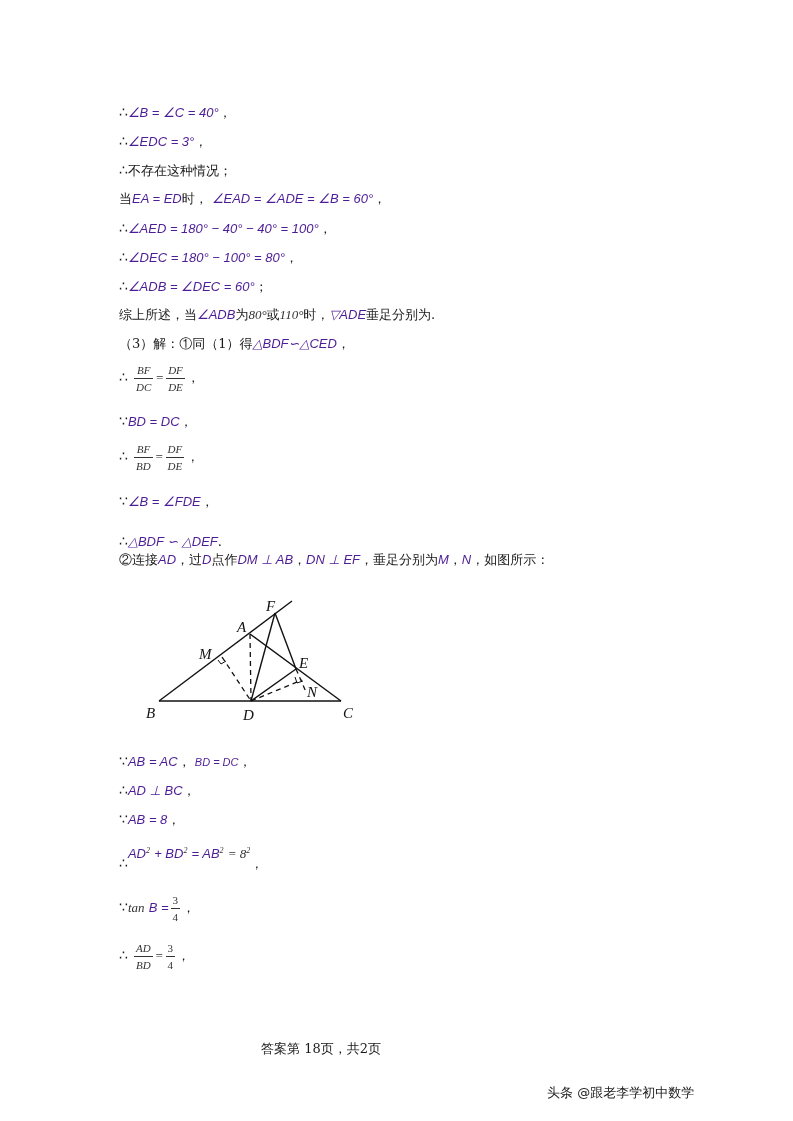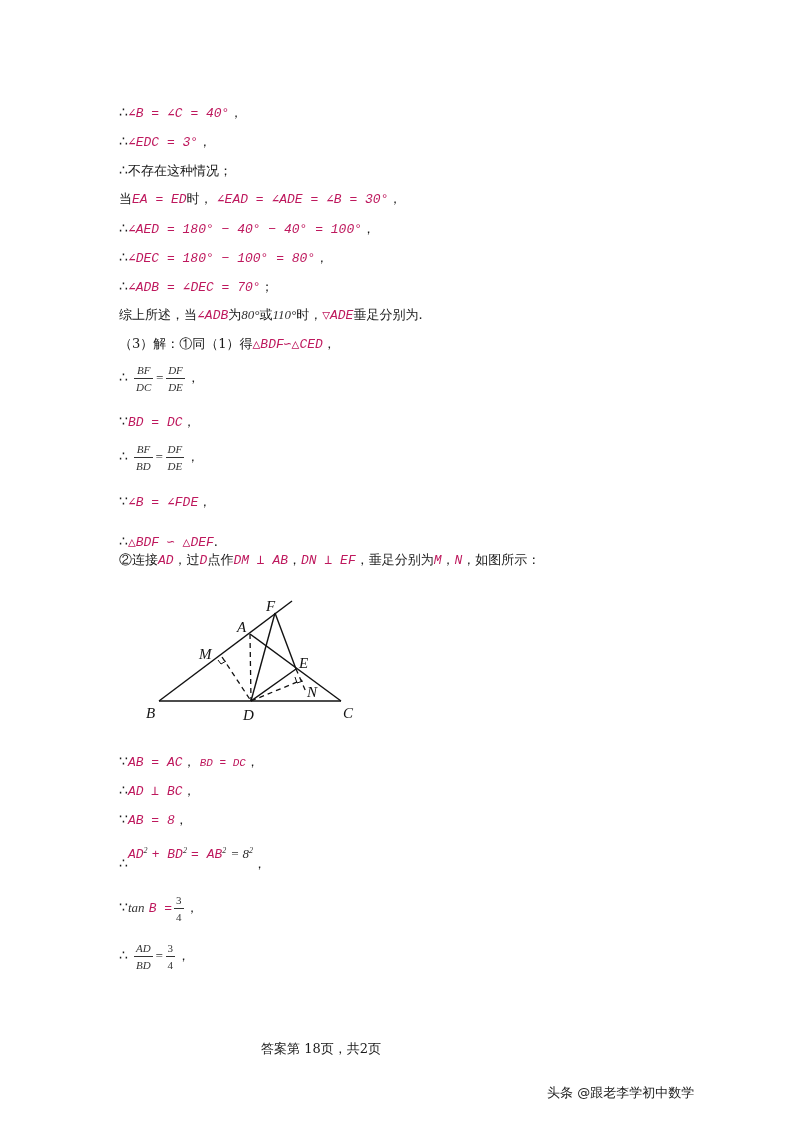--- a/index.html
+++ b/index.html
@@ -1,19 +1,19 @@
 <!DOCTYPE html>
 <html><head>
   <meta charset="utf-8">
   <style>
     html, body { margin: 0; padding: 0; background: #ffffff; }
     body { width: 793px; height: 1121px; position: relative; overflow: hidden;
            font-family: "DejaVu Serif", "Liberation Serif", serif; color: #1a1a1a; }
     .line { position: absolute; left: 119px; font-size: 13px; white-space: nowrap; line-height: 18px; }
-    .m { font-family: Liberation Mono, monospace; font-style: italic; color: #be185d; }
+    .m { font-family: Liberation Sans, sans-serif; font-style: italic; color: #4c1d95; }
     .n { font-family: "Liberation Serif", serif; color: #333; font-style: italic; }
     .frac { display: inline-block; vertical-align: middle; text-align: center; margin: 0 2px; }
     .frac span { display: block; font-family: "Liberation Serif", serif; font-style: italic; font-size: 11px; line-height: 16px; padding: 0 2px; color: #333; }
     .frac .num { border-bottom: 1px solid #333; }
     .frac .upright { font-style: normal; }
     .th { font-size: 14px; }
     sup { font-size: 8px; }
     .footer { position: absolute; top: 1040px; left: 0; width: 642px; text-align: center; font-size: 13px; }
     .watermark { position: absolute; left: 547px; top: 1084px; font-family: "DejaVu Sans", sans-serif; font-size: 13px; color: #222;
                  text-shadow: 0 0 2px #fff, 1px 1px 0 #fff; }
@@ -28,33 +28,33 @@
 
 <div class="line" style="top:132px">
   <span class="th">∴</span><span class="m">∠EDC = 3°</span><span>，</span>
 </div>
 
 <div class="line" style="top:161px">
   <span class="th">∴</span><span>不存在这种情况；</span>
 </div>
 
 <div class="line" style="top:190px">
-  <span>当</span><span class="m">EA = ED</span><span>时，</span> <span class="m">∠EAD = ∠ADE = ∠B = 30°</span><span>，</span>
+  <span>当</span><span class="m">EA = ED</span><span>时，</span> <span class="m">∠EAD = ∠ADE = ∠B = 60°</span><span>，</span>
 </div>
 
 <div class="line" style="top:219px">
   <span class="th">∴</span><span class="m">∠AED = 180° − 40° − 40° = 100°</span><span>，</span>
 </div>
 
 <div class="line" style="top:248px">
   <span class="th">∴</span><span class="m">∠DEC = 180° − 100° = 80°</span><span>，</span>
 </div>
 
 <div class="line" style="top:277px">
-  <span class="th">∴</span><span class="m">∠ADB = ∠DEC = 70°</span><span>；</span>
+  <span class="th">∴</span><span class="m">∠ADB = ∠DEC = 60°</span><span>；</span>
 </div>
 
 <div class="line" style="top:306px">
   <span>综上所述，当</span><span class="m">∠ADB</span><span>为</span><span class="n">80°</span><span>或</span><span class="n">110°</span><span>时，</span><span class="m">▽ADE</span><span>垂足分别为.</span>
 </div>
 
 <div class="line" style="top:335px">
   <span>（3）解：①同（1）得</span><span class="m">△BDF∽△CED</span><span>，</span>
 </div>
 

